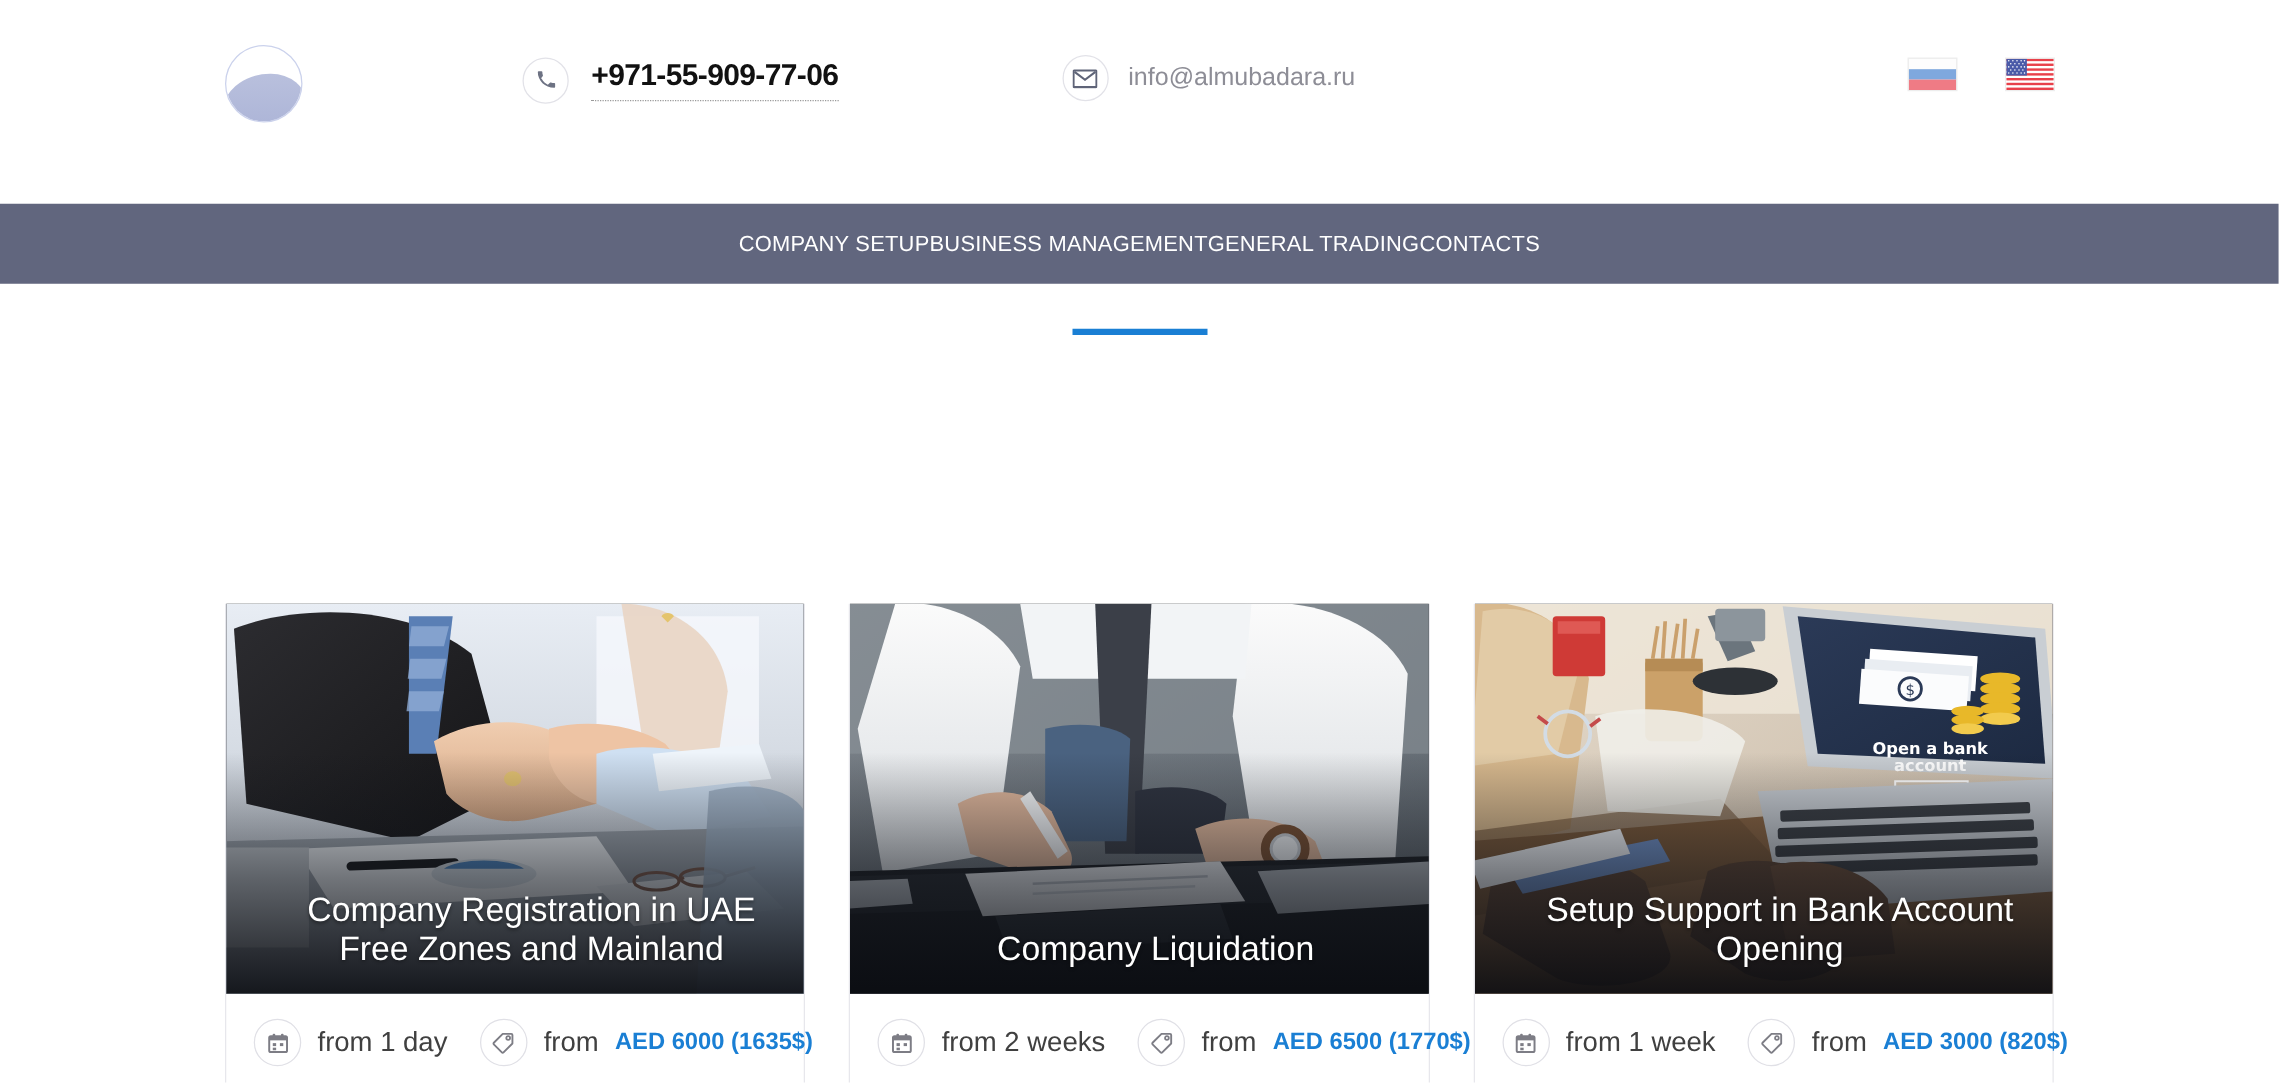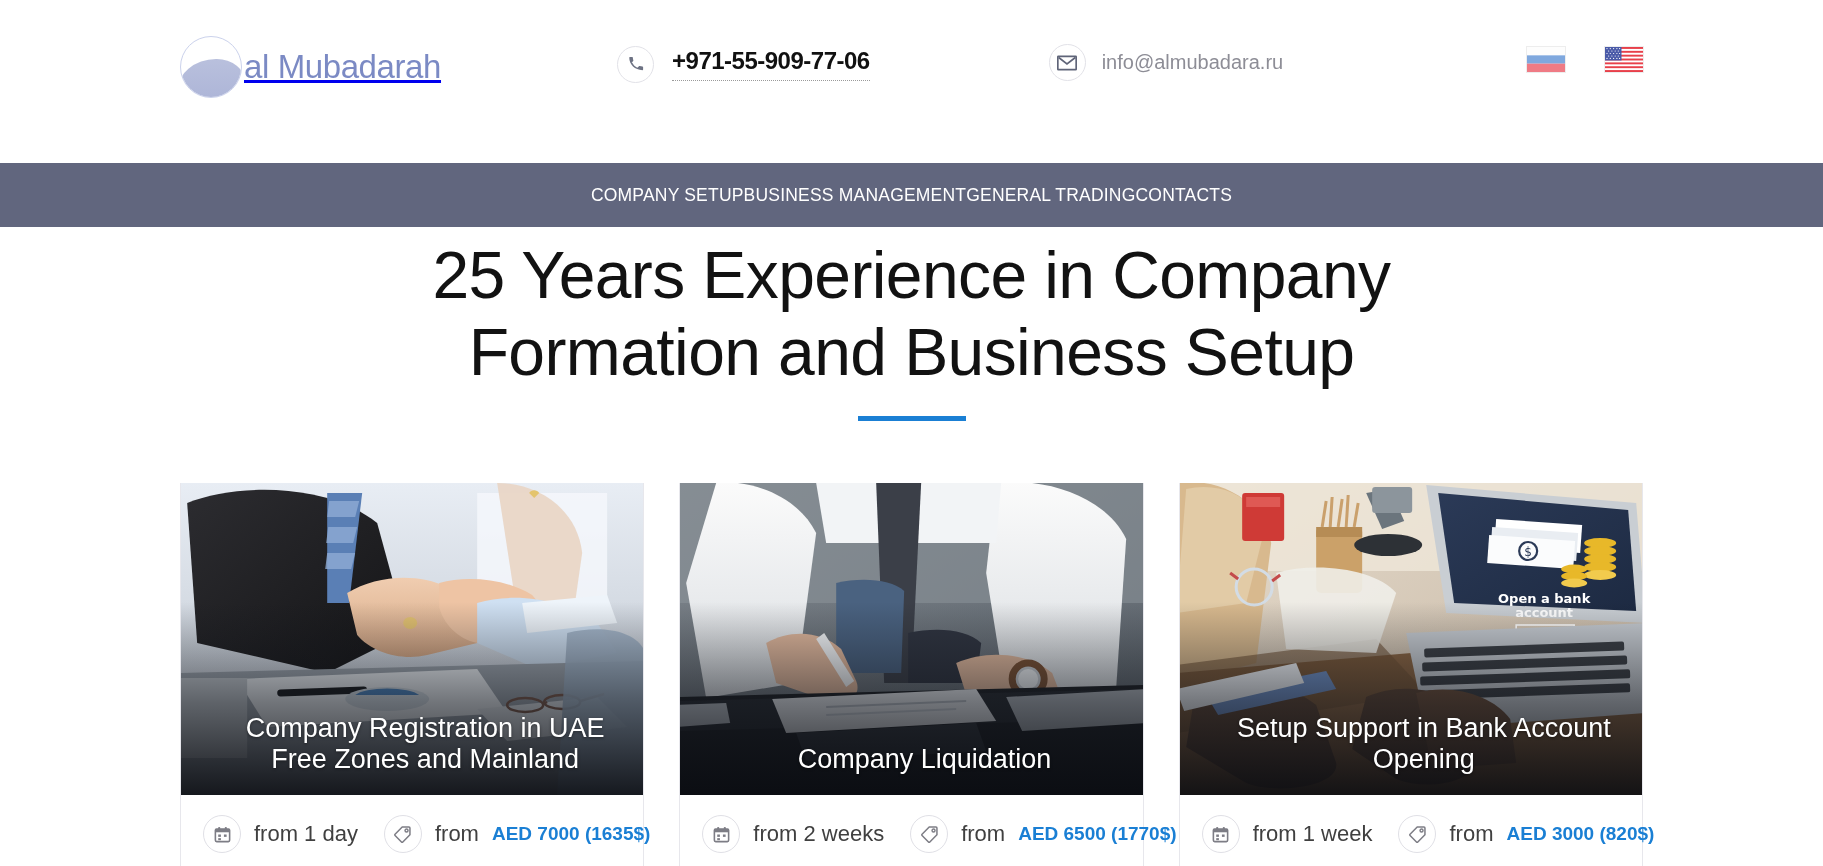--- a/index.html
+++ b/index.html
@@ -275,21 +275,20 @@
 
 <div class="page">
 
   <div class="top-header">
     <div class="header-inner">
 
       <a class="logo-block" href="#">
         <span class="logo-mark">
           <span class="wave"></span>
         </span>
-        <span class="logo-text">al Mubadarah</span>
       </a>
 
       <div class="phone-block">
         <span class="icon-circle">
           <svg width="18" height="18" viewBox="0 0 24 24" aria-hidden="true">
             <path d="M6.6 10.8c1.7 3.3 4.3 5.9 7.6 7.6l2.5-2.5c.3-.3.8-.4 1.2-.3 1.3.4 2.7.7 4.1.7.6 0 1 .4 1 1V21c0 .6-.4 1-1 1C10.6 22 2 13.4 2 2.9c0-.6.4-1 1-1h3.5c.6 0 1 .4 1 1 0 1.4.2 2.8.7 4.1.1.4 0 .9-.3 1.2l-2.3 2.6z" fill="#6d7283" transform="scale(0.88) translate(1.4,1)"></path>
           </svg>
         </span>
         <span class="phone-number">+971-55-909-77-06</span>
       </div>
@@ -360,21 +359,20 @@
   <nav class="navbar">
     <div class="nav-inner">
       <a class="nav-item" href="#">COMPANY SETUP</a>
       <a class="nav-item" href="#">BUSINESS MANAGEMENT</a>
       <a class="nav-item" href="#">GENERAL TRADING</a>
       <a class="nav-item" href="#">CONTACTS</a>
     </div>
   </nav>
 
   <div class="hero">
-    <h1 class="hero-title">25 Years Experience in Company Formation and Business Setup</h1>
     <hr class="hero-rule">
   </div>
 
   <div class="cards">
 
     <div class="card">
       <div class="card-media">
         <svg viewBox="0 0 470 312" preserveAspectRatio="xMidYMid slice" aria-hidden="true">
           <defs>
             <linearGradient id="c1bg" x1="0" y1="0" x2="0" y2="1">
@@ -434,21 +432,21 @@
           <span class="meta-text">from 1 day</span>
         </div>
         <div class="meta">
           <span class="meta-circle">
             <svg width="19" height="19" viewBox="0 0 24 24" aria-hidden="true">
               <path d="M11.6 2.6 H20.2 a1.2 1.2 0 0 1 1.2 1.2 V12.4 L12.4 21.4 a1.2 1.2 0 0 1 -1.7 0 L2.6 13.3 a1.2 1.2 0 0 1 0 -1.7 Z" fill="none" stroke="#7d7d85" stroke-width="1.9" stroke-linejoin="round"></path>
               <circle cx="17.1" cy="6.9" r="1.9" fill="none" stroke="#7d7d85" stroke-width="1.8"></circle>
             </svg>
           </span>
           <span class="meta-text">from </span>
-            <span class="price-strong">AED 7000 (1635$)</span>
+            <span class="price-strong">AED 6000 (1635$)</span>
         </div>
       </div>
     </div>
 
     <div class="card">
       <div class="card-media">
         <svg viewBox="0 0 470 312" preserveAspectRatio="xMidYMid slice" aria-hidden="true">
           <defs>
             <linearGradient id="c2bg" x1="0" y1="0" x2="1" y2="1">
               <stop offset="0" stop-color="#7e858c"></stop>

